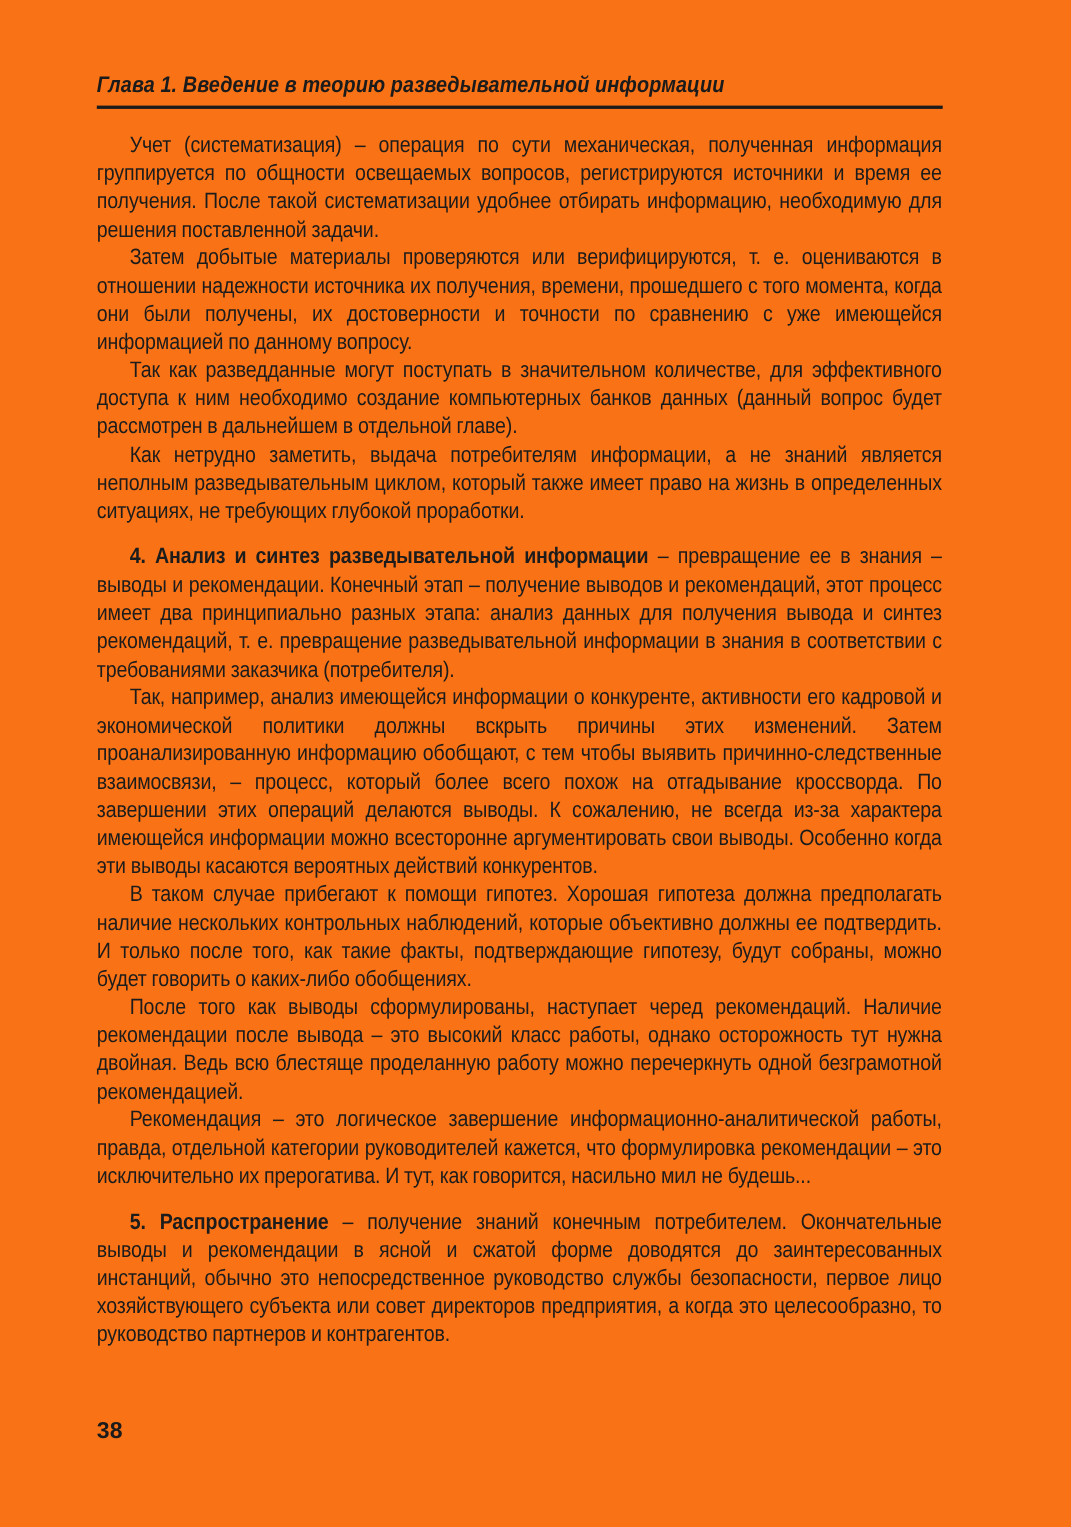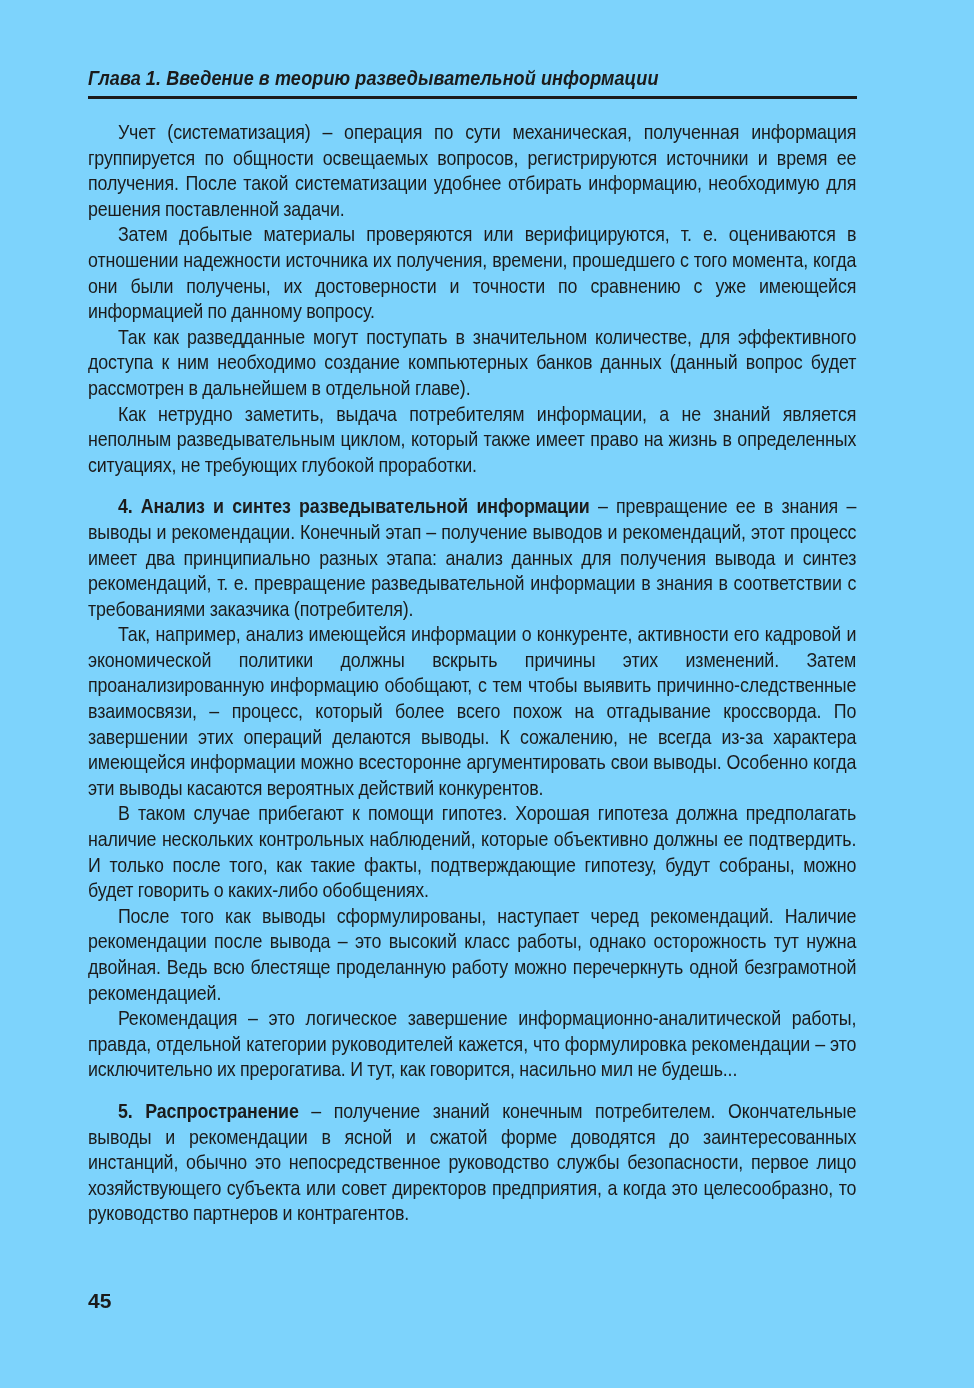--- a/index.html
+++ b/index.html
@@ -4,21 +4,21 @@
 <style>
   html, body {
     margin: 0;
     padding: 0;
     background: #ffffff;
   }
   .page {
     position: relative;
     width: 974px;
     height: 1388px;
-    background: #7dd3fc;
+    background: #f97316;
     font-family: "Liberation Sans", sans-serif;
     color: #1c1c1c;
     overflow: hidden;
   }
   
   .running-head-wrap {
     position: absolute;
     left: 88px;
     top: 66px;
     width: 880px;
@@ -92,15 +92,15 @@
       <p class="para">Так как разведданные могут поступать в значительном количестве, для эффективного доступа к ним необходимо создание компьютерных банков данных (данный вопрос будет рассмотрен в дальнейшем в отдельной главе).</p>
       <p class="para">Как нетрудно заметить, выдача потребителям информации, а не знаний является неполным разведывательным циклом, который также имеет право на жизнь в определенных ситуациях, не требующих глубокой проработки.</p>
       <p class="para section-gap"><b>4. Анализ и синтез разведывательной информации</b> – превращение ее в знания – выводы и рекомендации. Конечный этап – получение выводов и рекомендаций, этот процесс имеет два принципиально разных этапа: анализ данных для получения вывода и синтез рекомендаций, т. е. превращение разведывательной информации в знания в соответствии с требованиями заказчика (потребителя).</p>
       <p class="para">Так, например, анализ имеющейся информации о конкуренте, активности его кадровой и экономической политики должны вскрыть причины этих изменений. Затем проанализированную информацию обобщают, с тем чтобы выявить причинно-следственные взаимосвязи, – процесс, который более всего похож на отгадывание кроссворда. По завершении этих операций делаются выводы. К сожалению, не всегда из-за характера имеющейся информации можно всесторонне аргументировать свои выводы. Особенно когда эти выводы касаются вероятных действий конкурентов.</p>
       <p class="para">В таком случае прибегают к помощи гипотез. Хорошая гипотеза должна предполагать наличие нескольких контрольных наблюдений, которые объективно должны ее подтвердить. И только после того, как такие факты, подтверждающие гипотезу, будут собраны, можно будет говорить о каких-либо обобщениях.</p>
       <p class="para">После того как выводы сформулированы, наступает черед рекомендаций. Наличие рекомендации после вывода – это высокий класс работы, однако осторожность тут нужна двойная. Ведь всю блестяще проделанную работу можно перечеркнуть одной безграмотной рекомендацией.</p>
       <p class="para">Рекомендация – это логическое завершение информационно-аналитической работы, правда, отдельной категории руководителей кажется, что формулировка рекомендации – это исключительно их прерогатива. И тут, как говорится, насильно мил не будешь...</p>
       <p class="para section-gap"><b>5. Распространение</b> – получение знаний конечным потребителем. Окончательные выводы и рекомендации в ясной и сжатой форме доводятся до заинтересованных инстанций, обычно это непосредственное руководство службы безопасности, первое лицо хозяйствующего субъекта или совет директоров предприятия, а когда это целесообразно, то руководство партнеров и контрагентов.</p>
     </div>
 
-  <div class="page-number">45</div>
+  <div class="page-number">38</div>
 
 </div>
 
 </body></html>

